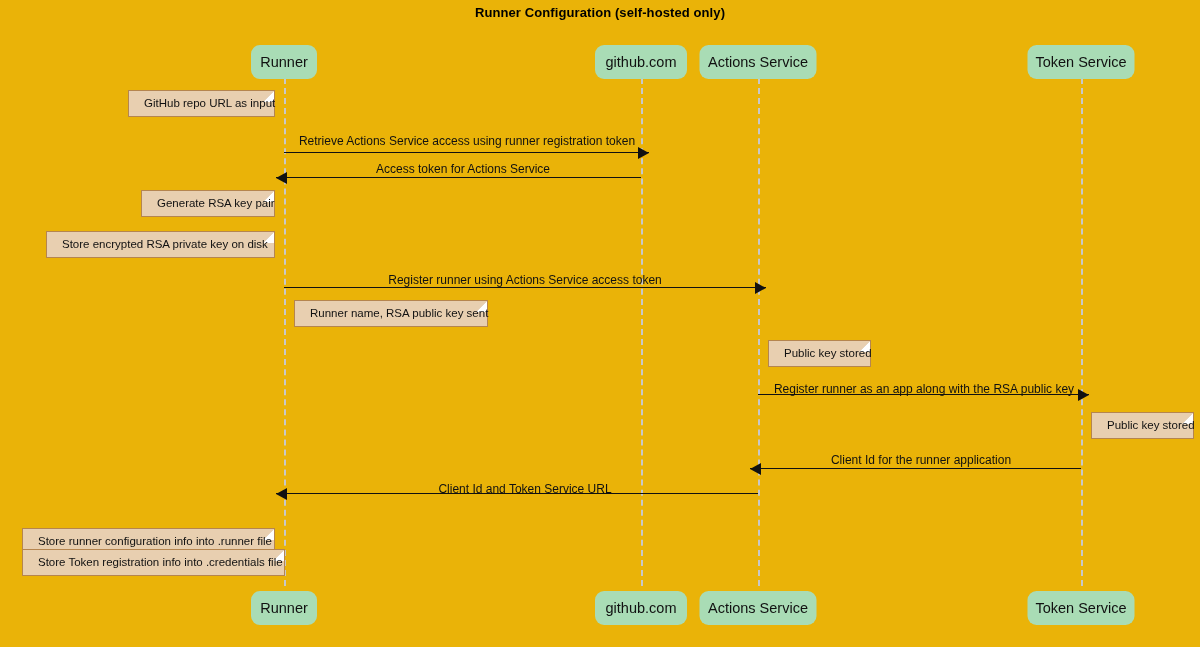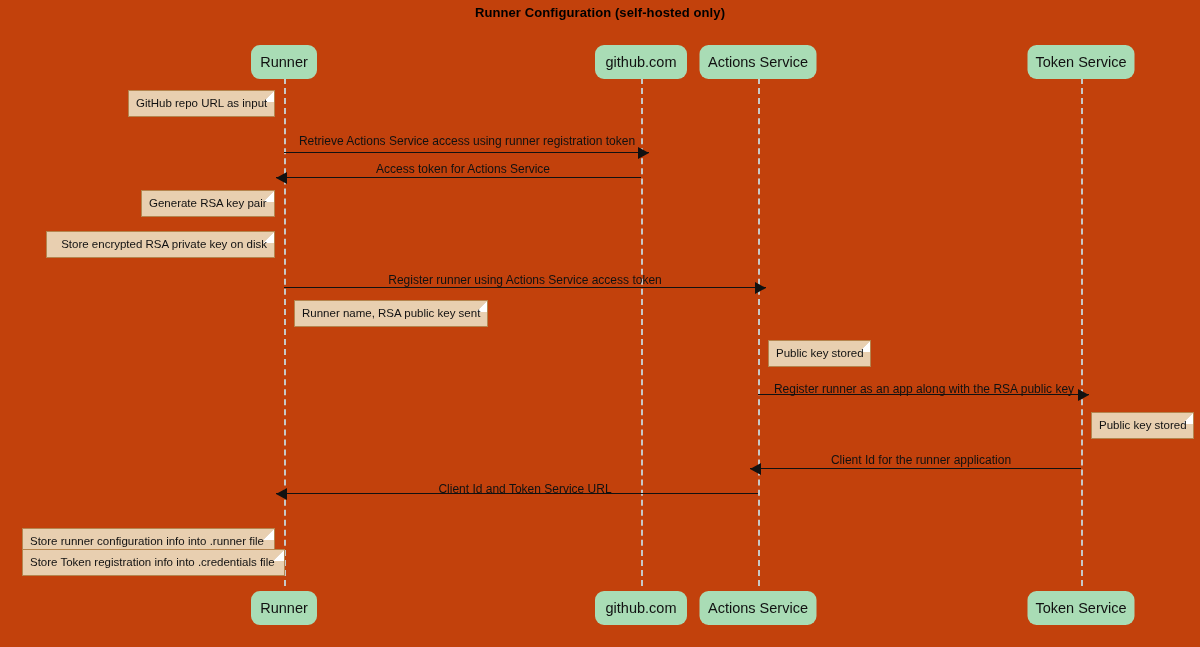--- a/index.html
+++ b/index.html
@@ -9,21 +9,21 @@
     background: #ffffff;
   }
   body {
     font-family: "Liberation Sans", sans-serif;
     color: #1a1a1a;
   }
   #canvas {
     position: relative;
     width: 1200px;
     height: 647px;
-    background: #c2410c;
+    background: #eab308;
     overflow: hidden;
   }
   
   .diagram-title {
     position: absolute;
     left: 0;
     top: 5px;
     width: 1200px;
     text-align: center;
     font-size: 13px;
@@ -84,21 +84,21 @@
   }
   
   .note {
     position: absolute;
     background: #e8cfb0;
     border: 1px solid #b5854f;
     box-sizing: border-box;
     font-size: 11.5px;
     color: #111111;
     white-space: nowrap;
-    padding: 0 7px;
+    padding: 0 15px;
     height: 27px;
     line-height: 25px;
   }
   .note .fold-edge {
     position: absolute;
     top: -1px;
     right: -1px;
     width: 0;
     height: 0;
     border-left: 12px solid transparent;

